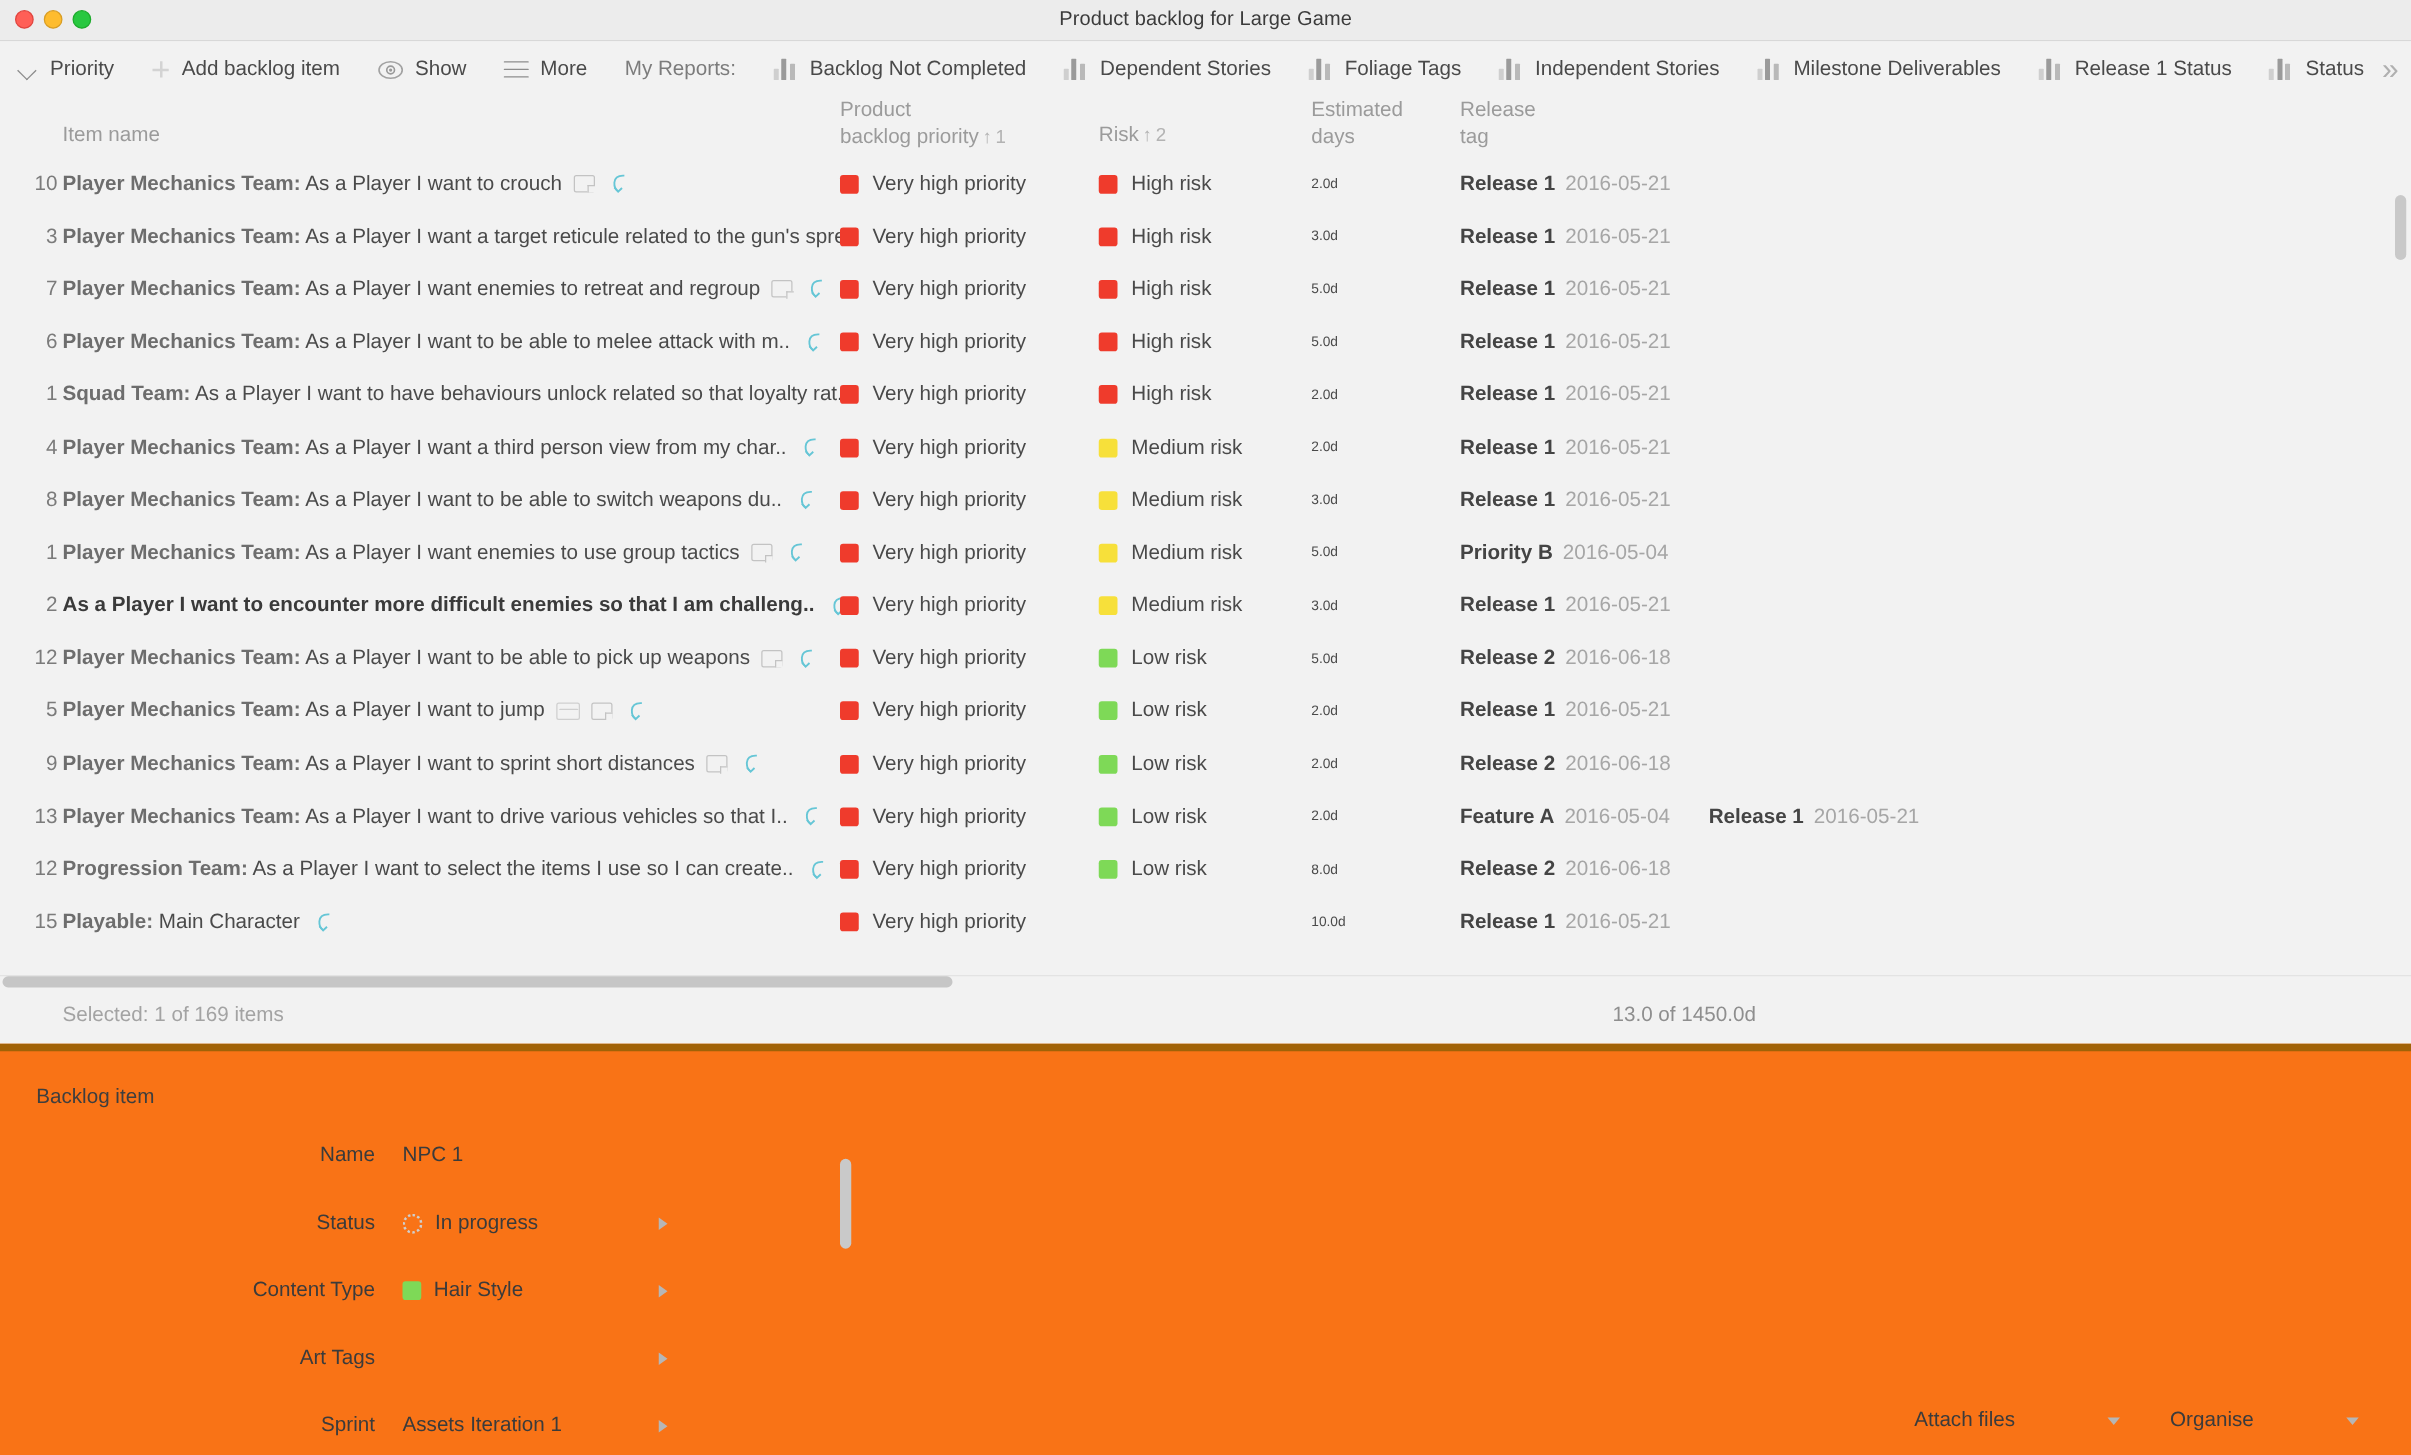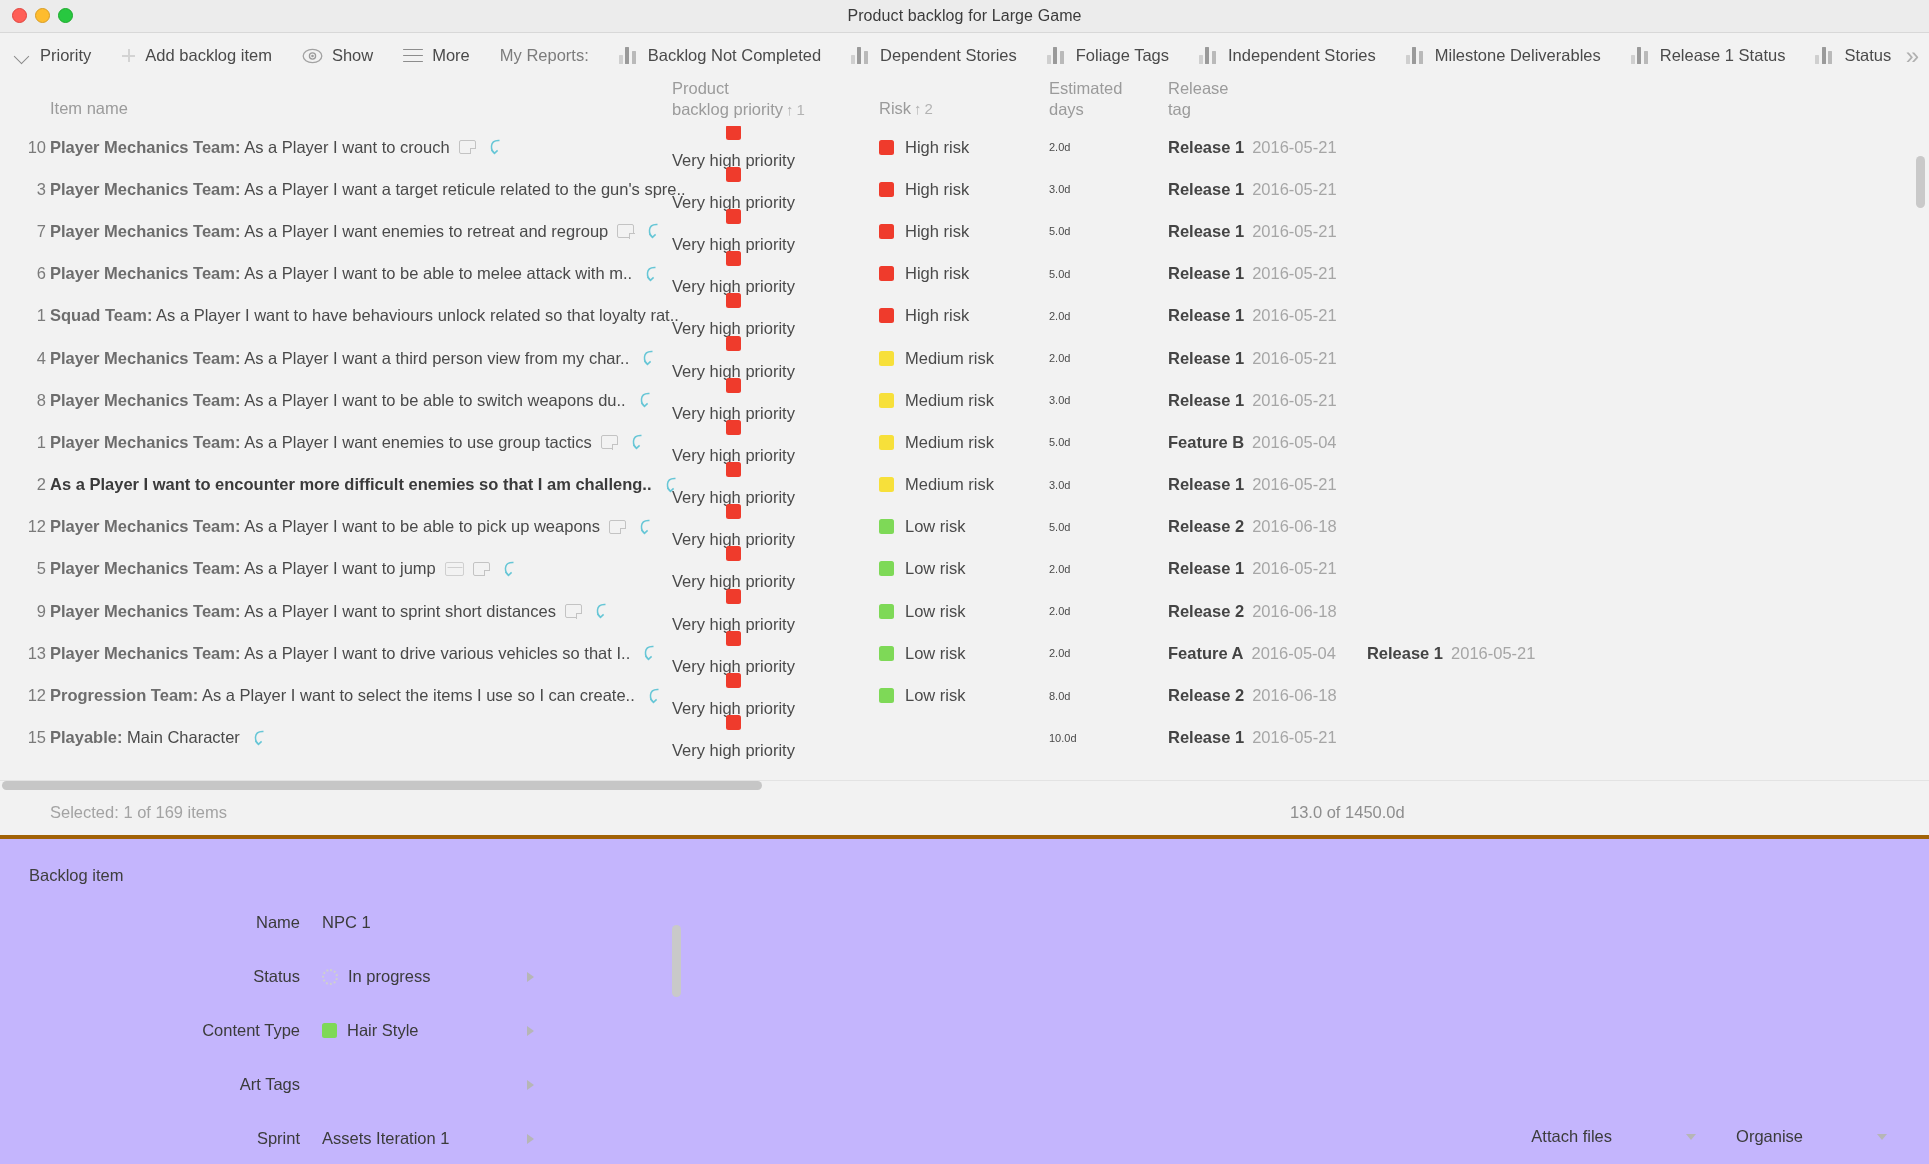--- a/index.html
+++ b/index.html
@@ -136,21 +136,21 @@
     display:inline-block; width:19px; height:14px; margin-left:9px; flex:none;
     border:1.4px solid #cfcfcf; border-radius:2px; position:relative; overflow:hidden;
   }
   .ic-mail::after{
     content:""; position:absolute; left:1px; top:-5px; width:14px; height:9px;
     border-bottom:1.4px solid #cfcfcf; transform: rotate(0deg);
     border-left:1.4px solid transparent; border-right:1.4px solid transparent;
   }
   .ic-link { display:inline-block; width:22px; height:20px; margin-left:9px; flex:none; }
 
-  .c-pri  { position:absolute; left: 672px; display:flex; align-items:center; gap:11px; font-size:16.5px; color:#4a4a4a;flex-direction:column; }
+  .c-pri  { position:absolute; left: 672px; display:flex; align-items:center; gap:11px; font-size:16.5px; color:#4a4a4a; }
   .c-risk { position:absolute; left: 879px; display:flex; align-items:center; gap:11px; font-size:16.5px; color:#4a4a4a; }
   .c-days { position:absolute; left: 1049px; font-size:11px; color:#4a4a4a; }
   .c-tags { position:absolute; left: 1168px; display:flex; align-items:center; gap:9px; font-size:16.5px; }
   .tag { display:flex; align-items:baseline; gap:8px; }
   .tag .tname { color:#444; font-weight:bold; }
   .tag .tdate { color:#a6a6a6; }
   .tag + .tag { margin-left: 22px; }
 
   .sq { width:15px; height:15px; border-radius:2.5px; flex:none; }
 
@@ -173,21 +173,21 @@
   
   .statusrow {
     position:absolute; top: 795px; left:0; width:1929px; height: 40px;
   }
   .sel-count { position:absolute; left: 50px; top: 8px; font-size:16.5px; color:#a3a3a3; }
   .days-total { position:absolute; left: 1290px; top: 8px; font-size:16.5px; color:#8e8e8e; }
 
   
   .detail {
     position:absolute; top: 835px; left: 0; width: 1929px; height: 329px;
-    background:#c4b5fd; border-top: 4px solid #a16207;
+    background:#f97316; border-top: 6px solid #a16207;
   }
   .detail-title { position:absolute; left: 29px; top: 27px; font-size:16.5px; color:#3e3e3e; }
 
   .form { position:absolute; left:0; top: 74px; width: 700px; }
   .frow { position:relative; height: 54px; }
   .flabel {
     position:absolute; left: 0; width: 300px; text-align:right;
     font-size:16.5px; color:#3b3b3b;
   }
   .fvalue {
@@ -539,21 +539,21 @@
           <span class="sq" style="background:#ef3b2c"></span>
           <span>Very high priority</span>
         </div>
         <div class="c-risk">
           <span class="sq" style="background:#f7e03a"></span>
           <span>Medium risk</span>
         </div>
         <div class="c-days">5.0d</div>
         <div class="c-tags">
           <span class="tag">
-            <span class="tname">Feature B</span>
+            <span class="tname">Priority B</span>
             <span class="tdate">2016-05-04</span>
           </span>
         </div>
       </div>
       <div class="row">
         <div class="c-num">2</div>
         <div class="c-name sel">
           <span class="nm-txt"><span class="team"></span><span class="desc">As a Player I want to encounter more difficult enemies so that I am challeng..</span></span>
           <span class="ic-link"><svg width="22" height="20" viewBox="0 0 22 20">
               <path d="M14.5 3.5 Q7 3 6.5 9 Q6.2 14 9.5 16" fill="none" stroke="#66c6d6" stroke-width="1.5"></path>

